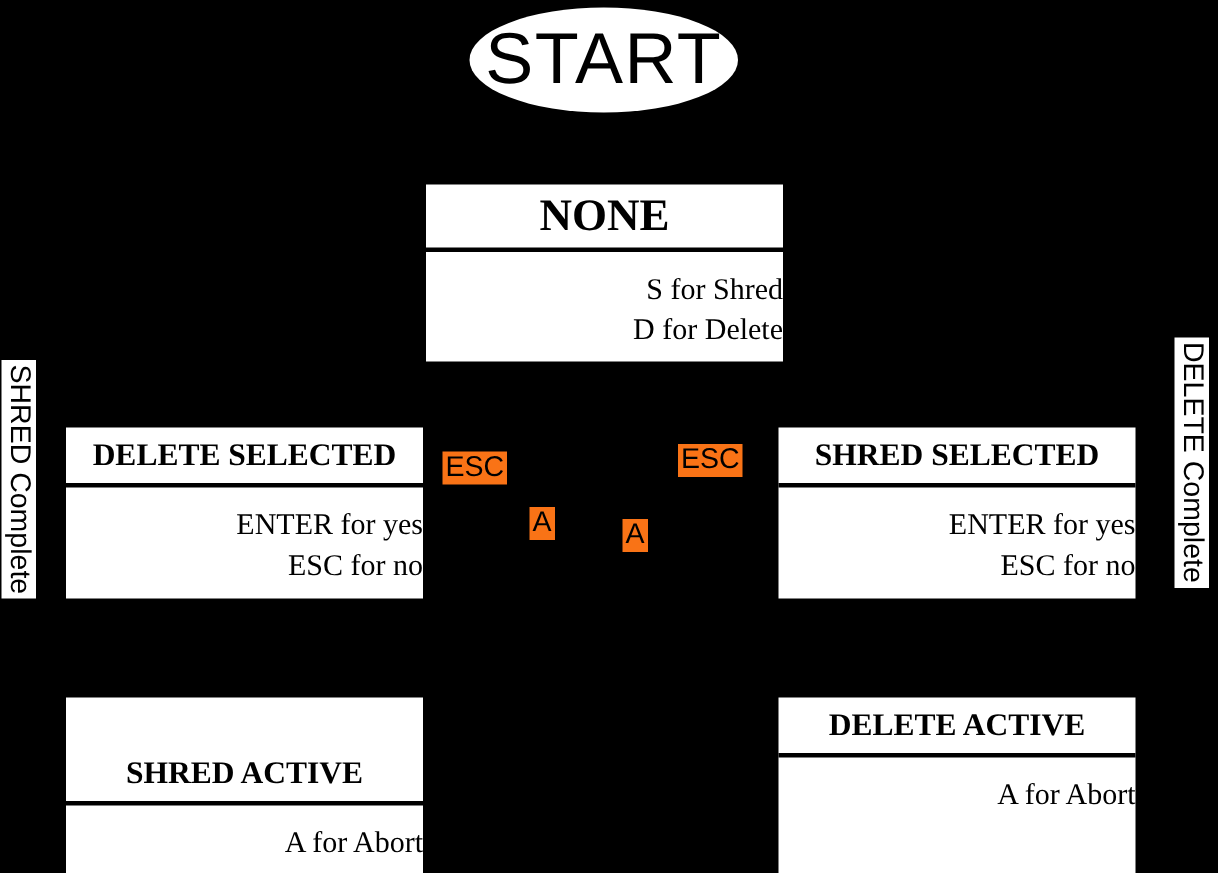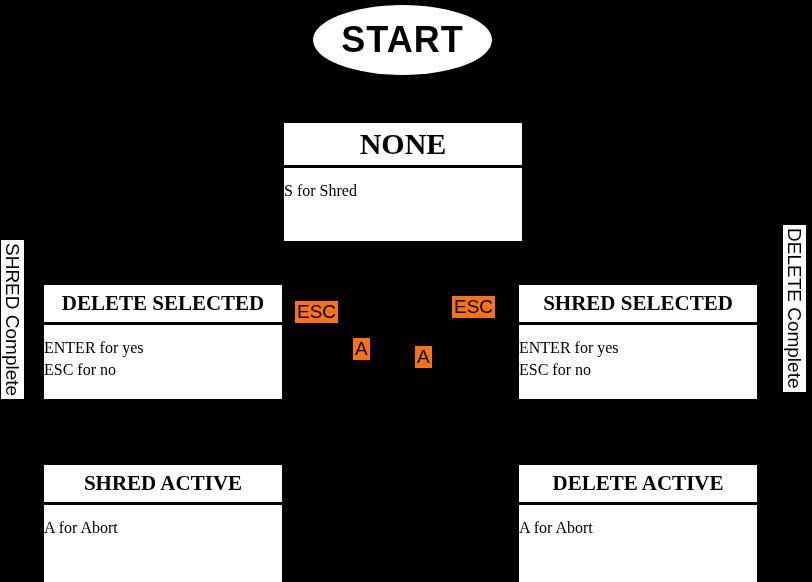--- a/index.html
+++ b/index.html
@@ -24,22 +24,22 @@
   
   .start-node {
     position: absolute;
     background: #ffffff;
     border-radius: 50%;
     display: flex;
     align-items: center;
     justify-content: center;
   }
   .start-label {
-    font-size: 36px;
-    font-weight: bold;
+    font-size: 48px;
+    font-weight: normal;
     letter-spacing: 1px;
     color: #000000;
     line-height: 1;
   }
 
   
   .state-box {
     position: absolute;
     background: #ffffff;
     box-sizing: border-box;
@@ -57,22 +57,22 @@
     align-items: center;
     justify-content: center;
     box-sizing: border-box;
     letter-spacing: 0px;
   }
   .state-title.big {
     font-size: 30px;
   }
   .state-body {
     flex: 1;
-    font-size: 16px;
-    text-align: left;
+    font-size: 20px;
+    text-align: right;
     color: #000000;
     padding-top: 12px;
     line-height: 1.35;
     box-sizing: border-box;
   }
   .state-body .line {
     display: block;
   }
 
   
@@ -122,41 +122,42 @@
   <div class="connector" style="left:637px; top:399px; width:2px; height:66px;"></div>
 
   <div class="start-node" style="left:313px; top:5px; width:179px; height:70px;">
     <span class="start-label">START</span>
   </div>
 
   <div class="state-box" style="left:284px; top:123px; width:238px; height:118px;">
     <div class="state-title big" style="height:45px;">NONE</div>
     <div class="state-body">
       <span class="line">S for Shred</span>
+      <span class="line">D for Delete</span>
     </div>
   </div>
 
   <div class="state-box" style="left:44px; top:285px; width:238px; height:114px;">
     <div class="state-title" style="height:40px;">DELETE SELECTED</div>
     <div class="state-body">
       <span class="line">ENTER for yes</span>
       <span class="line">ESC for no</span>
     </div>
   </div>
 
   <div class="state-box" style="left:519px; top:285px; width:238px; height:114px;">
     <div class="state-title" style="height:40px;">SHRED SELECTED</div>
     <div class="state-body">
       <span class="line">ENTER for yes</span>
       <span class="line">ESC for no</span>
     </div>
   </div>
 
   <div class="state-box" style="left:44px; top:465px; width:238px; height:117px;">
-    <div class="state-title" style="height:40px;">SHRED ACTIVE</div>
+    <div class="state-title" style="height:40px;margin-top:32px;">SHRED ACTIVE</div>
     <div class="state-body">
       <span class="line">A for Abort</span>
     </div>
   </div>
 
   <div class="state-box" style="left:519px; top:465px; width:238px; height:117px;">
     <div class="state-title" style="height:40px;">DELETE ACTIVE</div>
     <div class="state-body">
       <span class="line">A for Abort</span>
     </div>

